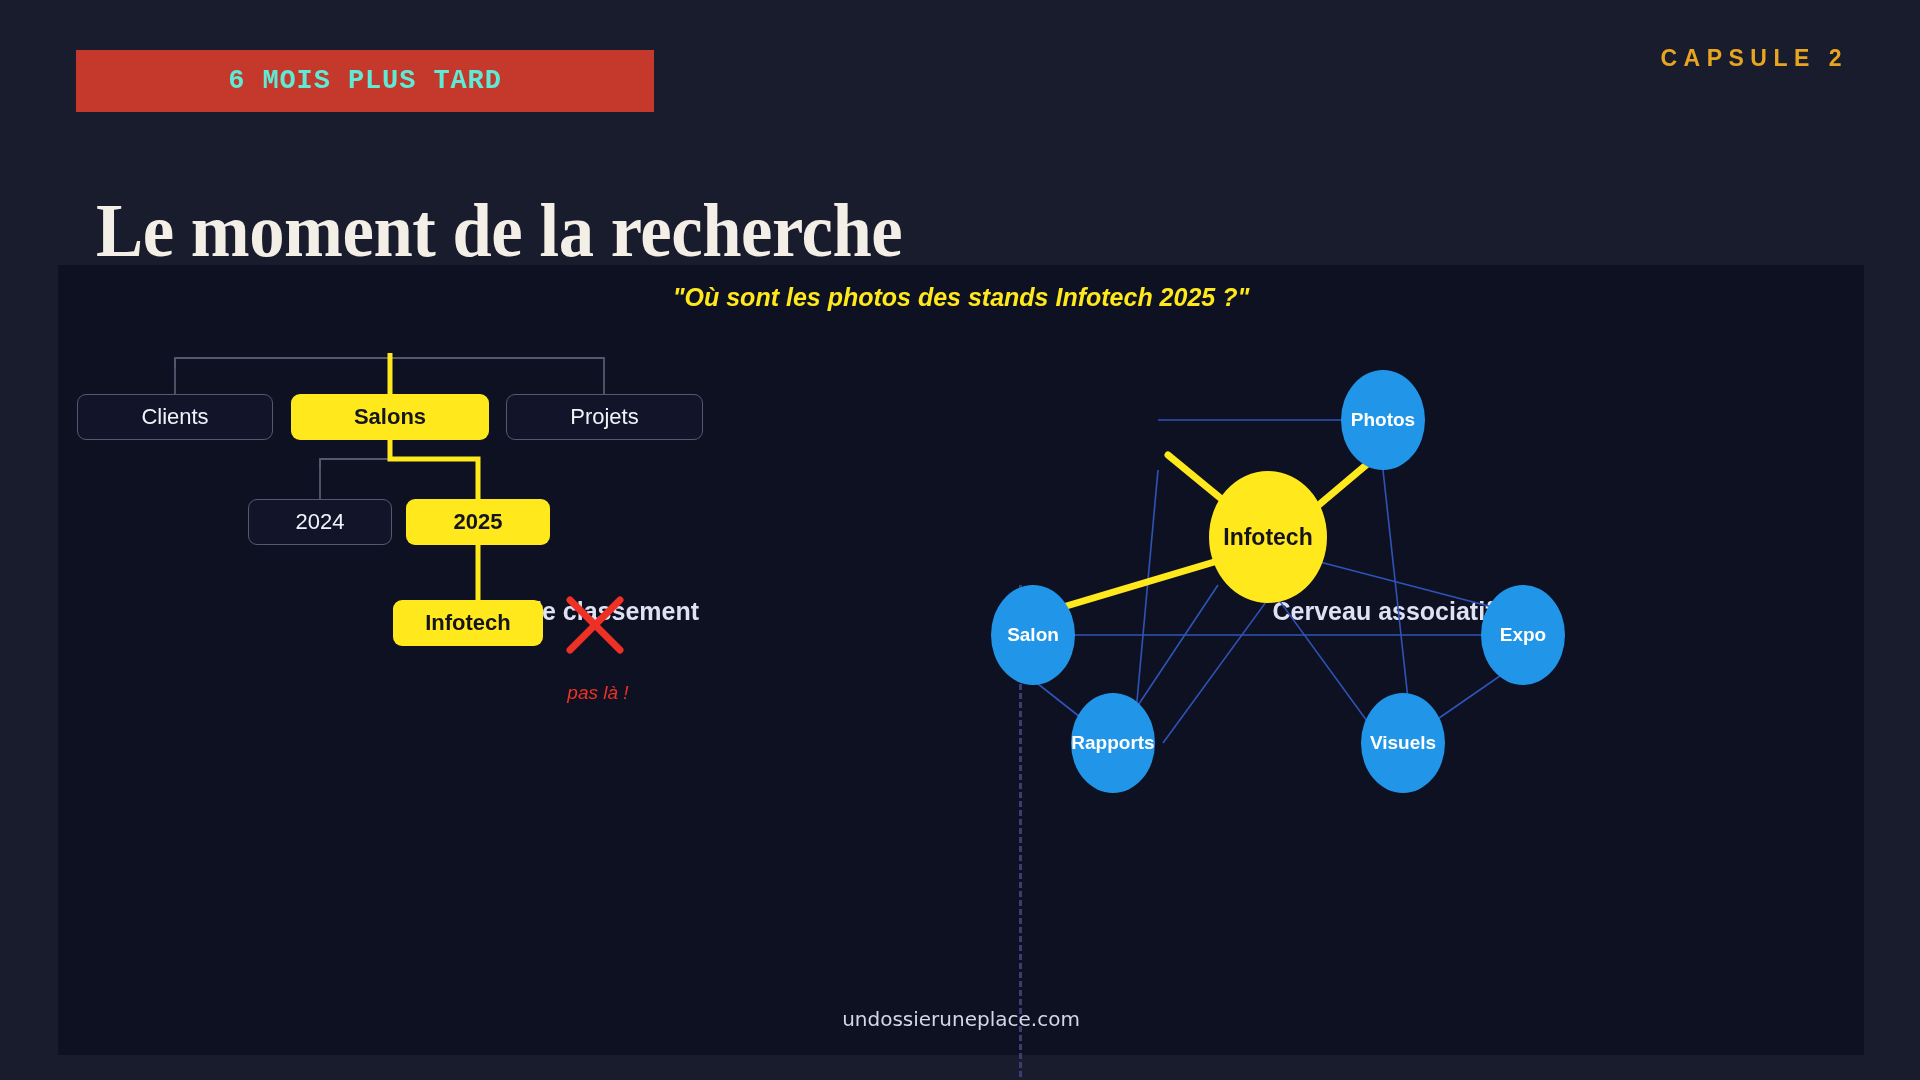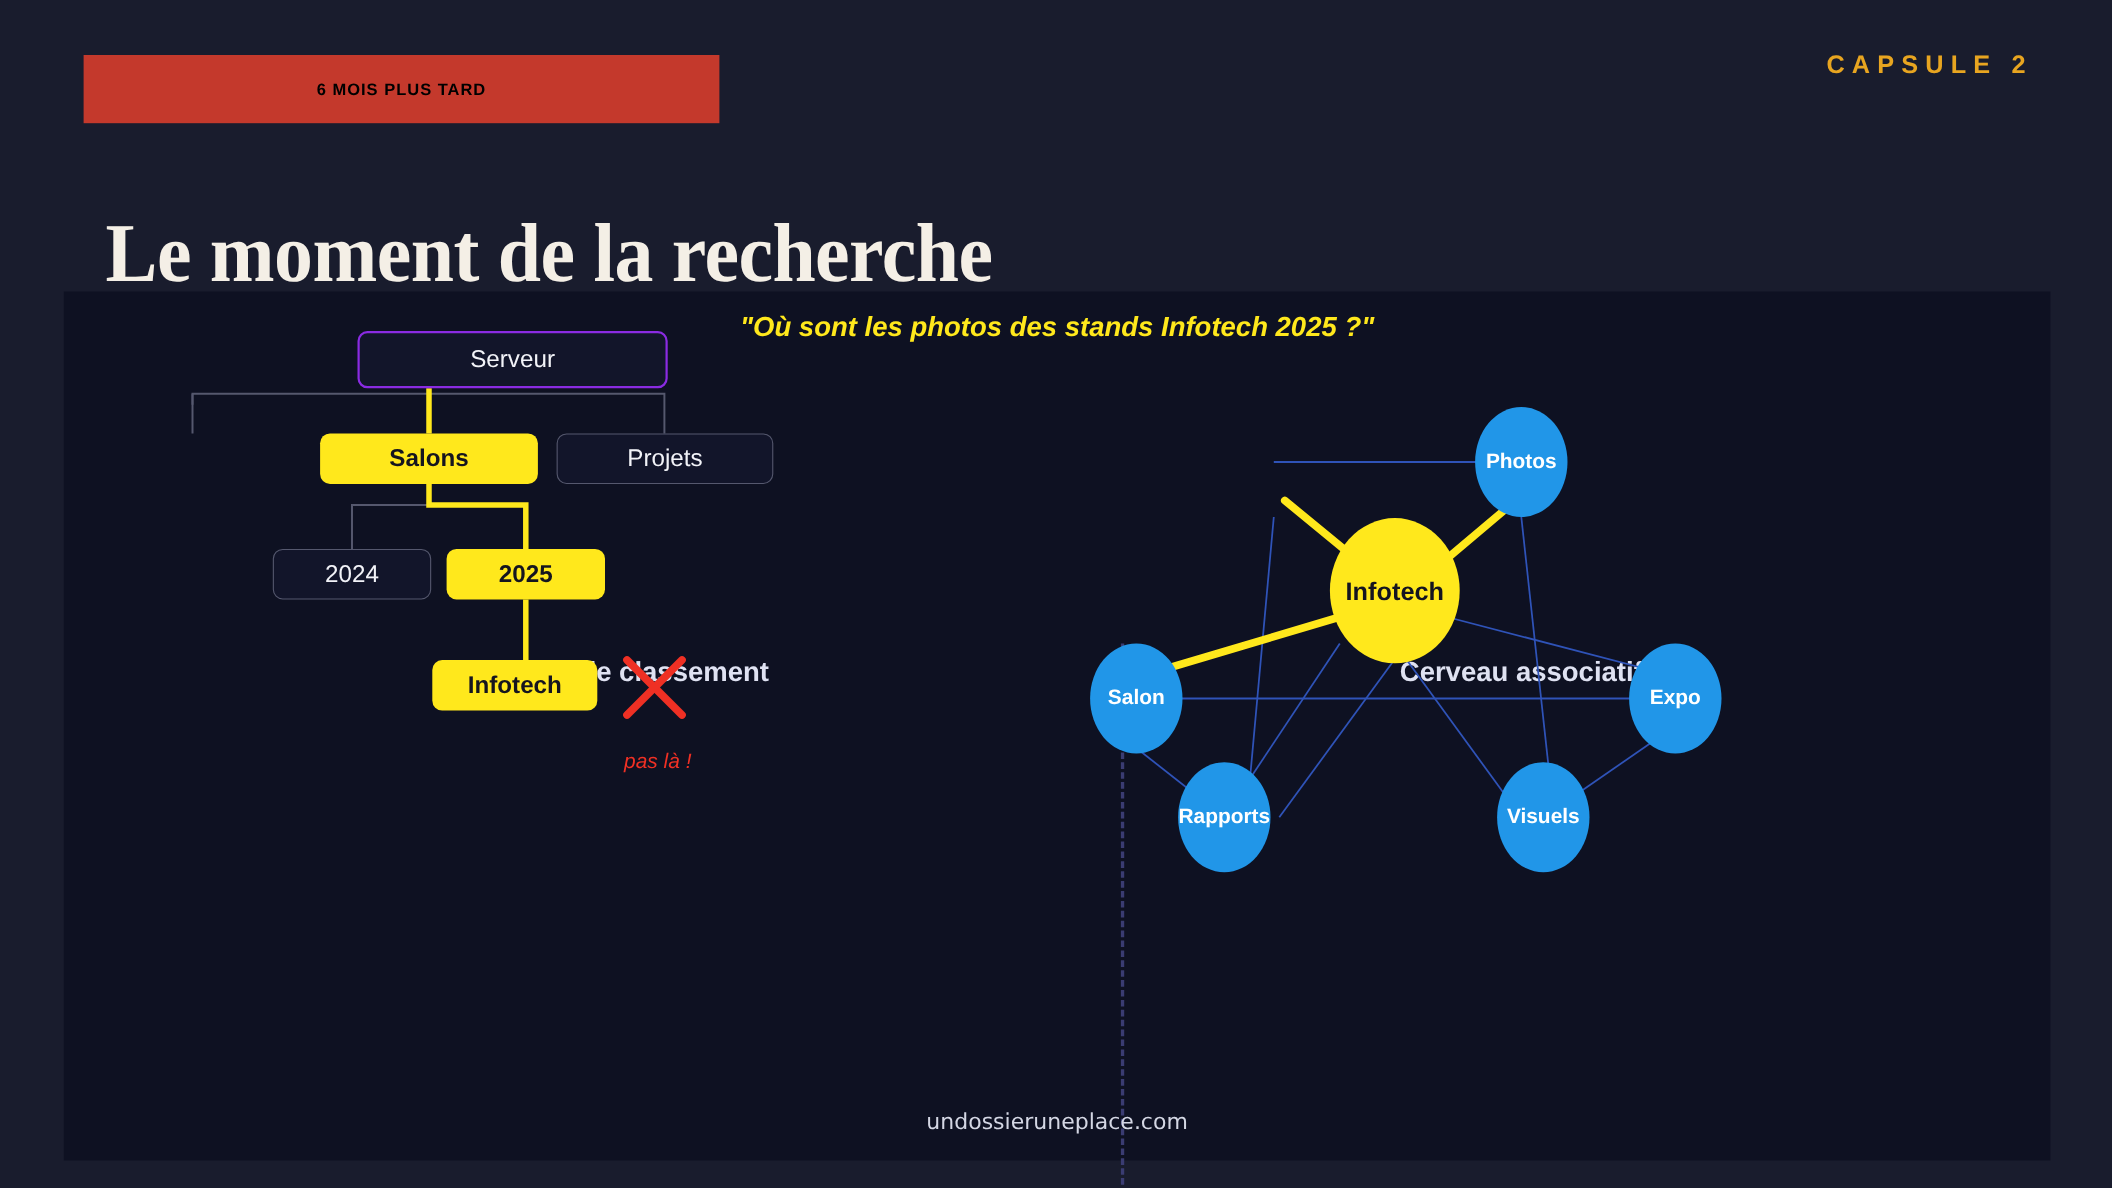--- a/index.html
+++ b/index.html
@@ -21,25 +21,25 @@
     left: 76px;
     top: 50px;
     width: 578px;
     height: 62px;
     background: #c4392c;
     display: flex;
     align-items: center;
     justify-content: center;
   }
   #eyebrow-badge .badge-text {
-    color: #000000;
-    font-size: 15px;
+    color: #5eead4;
+    font-size: 27px;
     font-weight: bold;
     letter-spacing: 0.9px;
-    font-family: Liberation Sans, sans-serif;
+    font-family: Liberation Mono, monospace;
   }
 
   #capsule-label {
     position: absolute;
     right: 72px;
     top: 45px;
     color: #e8a520;
     font-size: 23px;
     font-weight: bold;
     letter-spacing: 6.5px;
@@ -259,22 +259,22 @@
     <path d="M 332 88 L 332 129" fill="none" stroke="#ffe81c" stroke-width="5"></path>
 
     <path d="M 262 204 L 262 194 L 332 194" fill="none" stroke="#55586e" stroke-width="1.8"></path>
     <path d="M 262 194 L 262 234" fill="none" stroke="#55586e" stroke-width="1.8"></path>
 
     <path d="M 332 175 L 332 194 L 420 194 L 420 234" fill="none" stroke="#ffe81c" stroke-width="5"></path>
 
     <path d="M 420 280 L 420 335" fill="none" stroke="#ffe81c" stroke-width="5"></path>
   </svg>
 
-  <div class="tree-node root" id="node-serveur">
-    <span>Serveur</span>
+  <div class="tree-node plain" id="node-clients">
+    <span>Clients</span>
   </div>
   <div class="tree-node plain" id="node-projets">
     <span>Projets</span>
   </div>
   <div class="tree-node hl" id="node-salons">
     <span>Salons</span>
   </div>
   <div class="tree-node plain" id="node-2024">
     <span>2024</span>
   </div>

